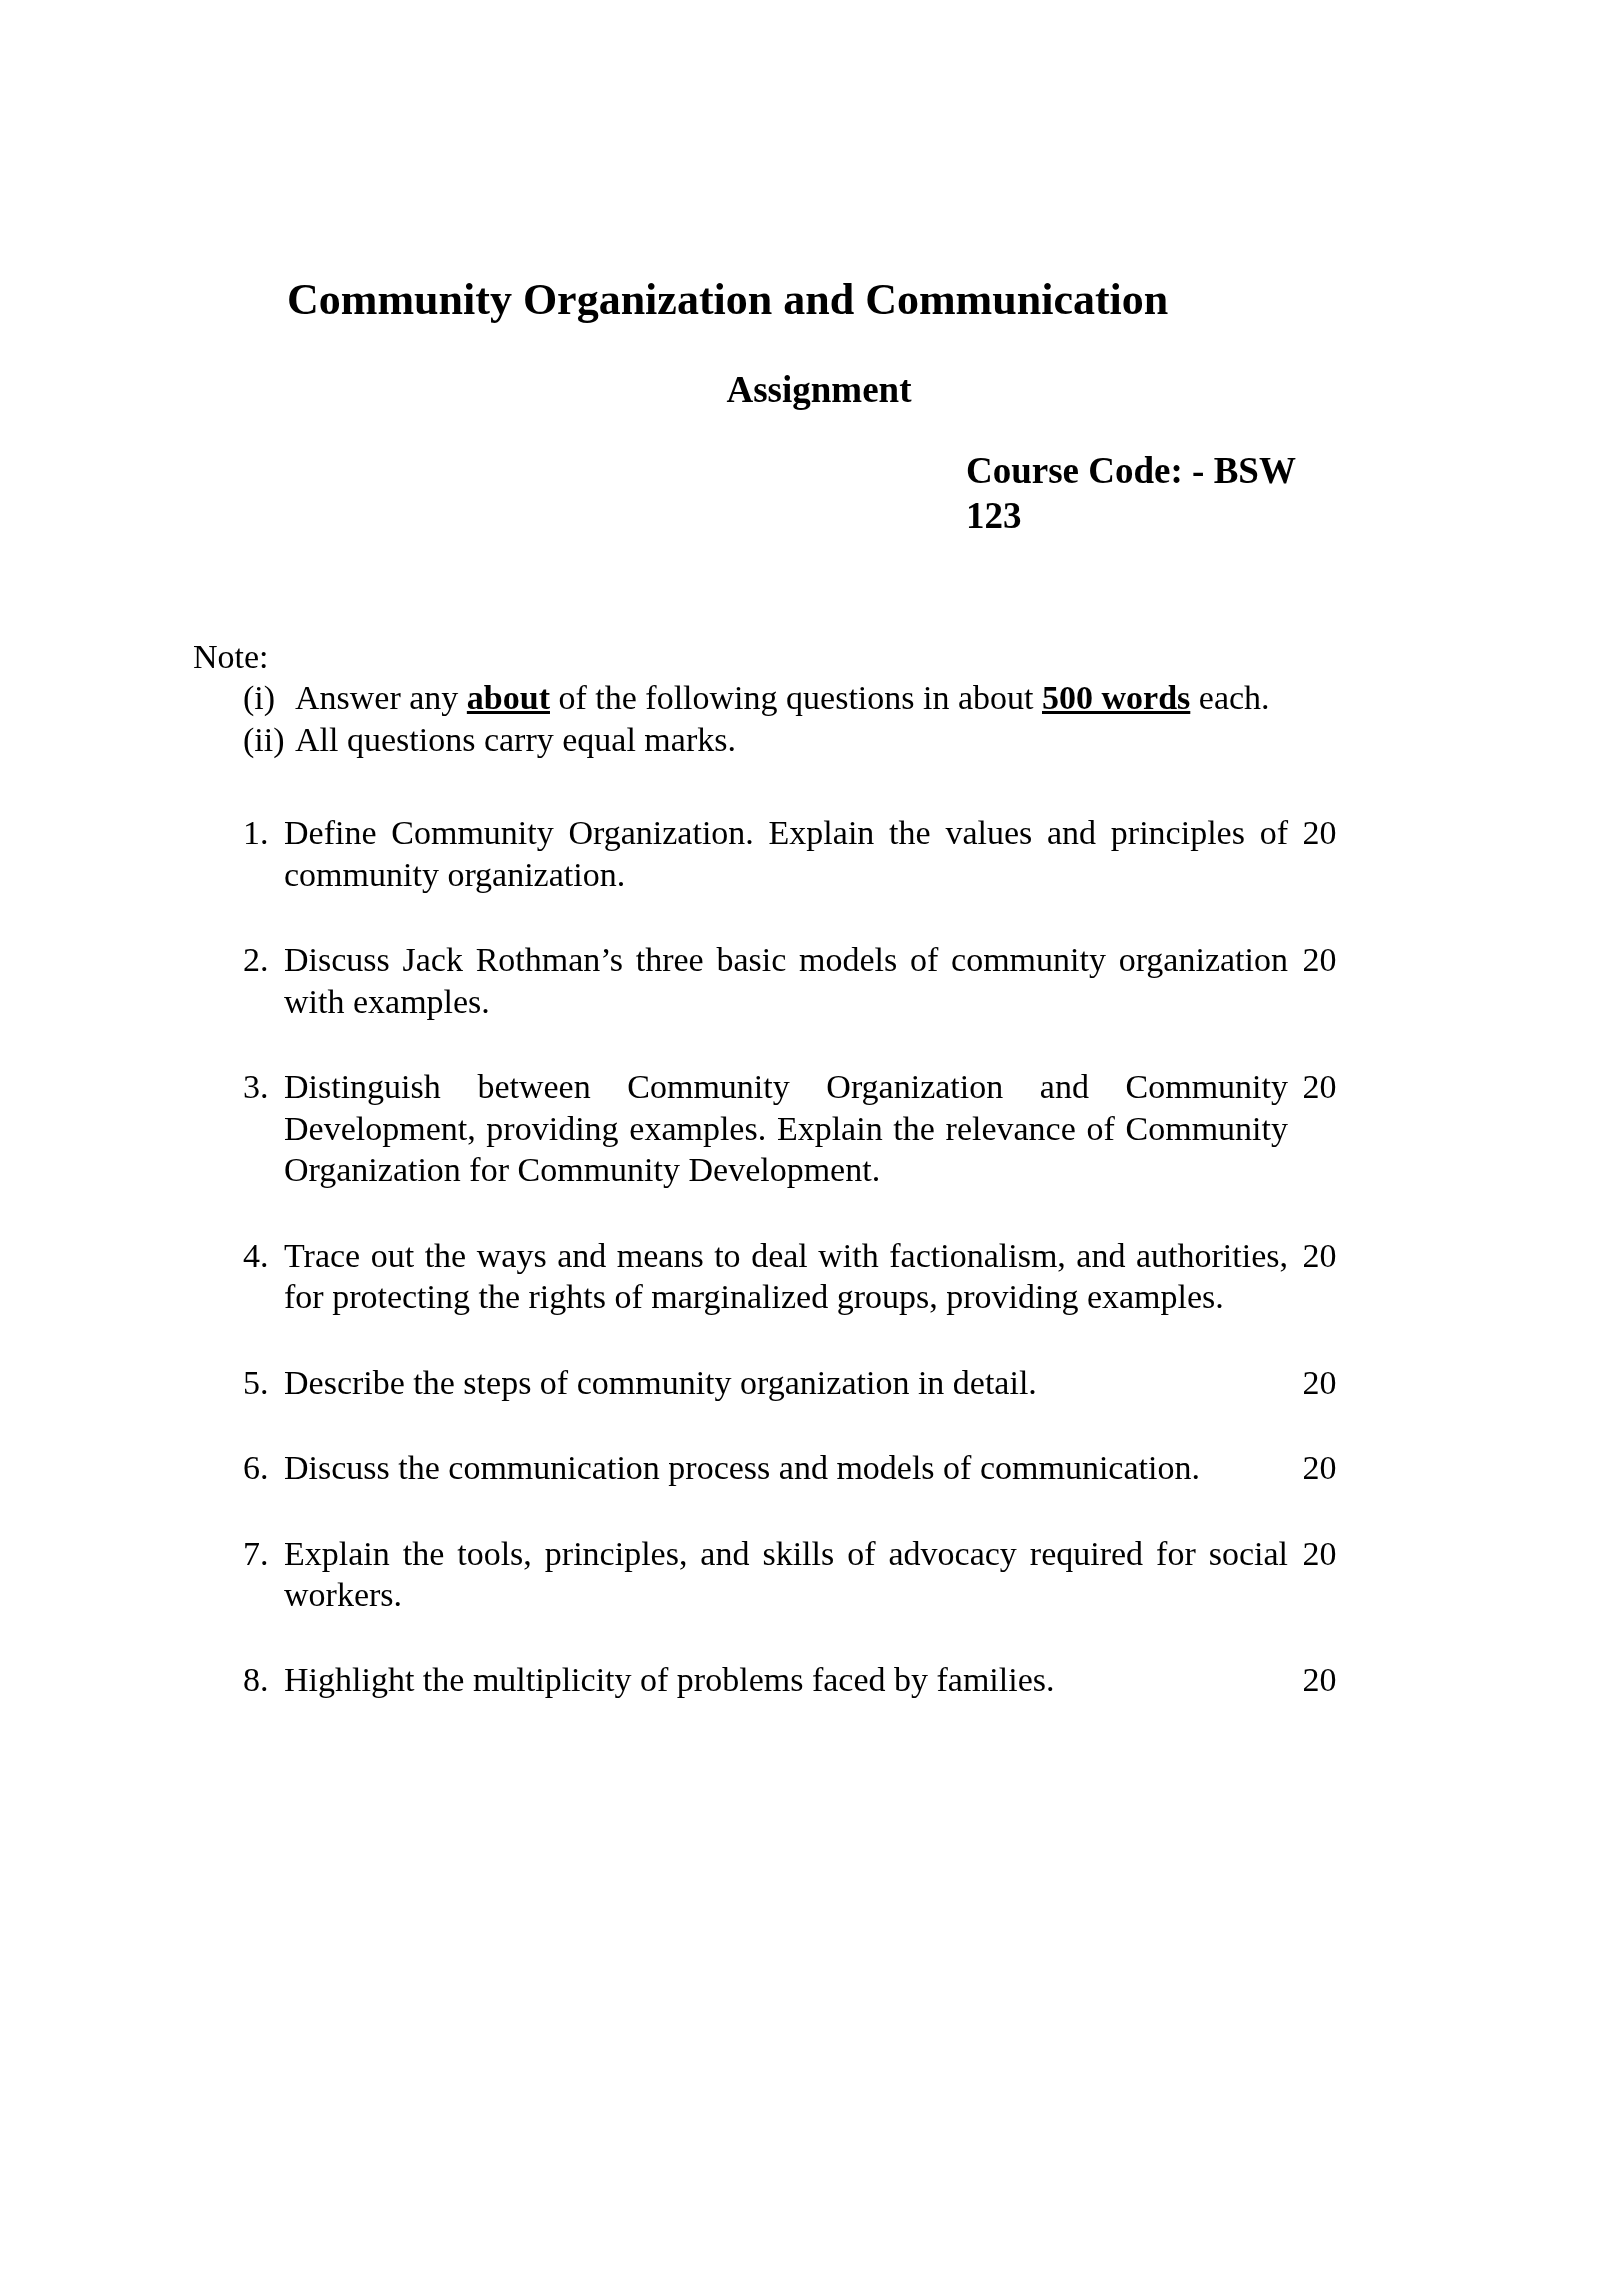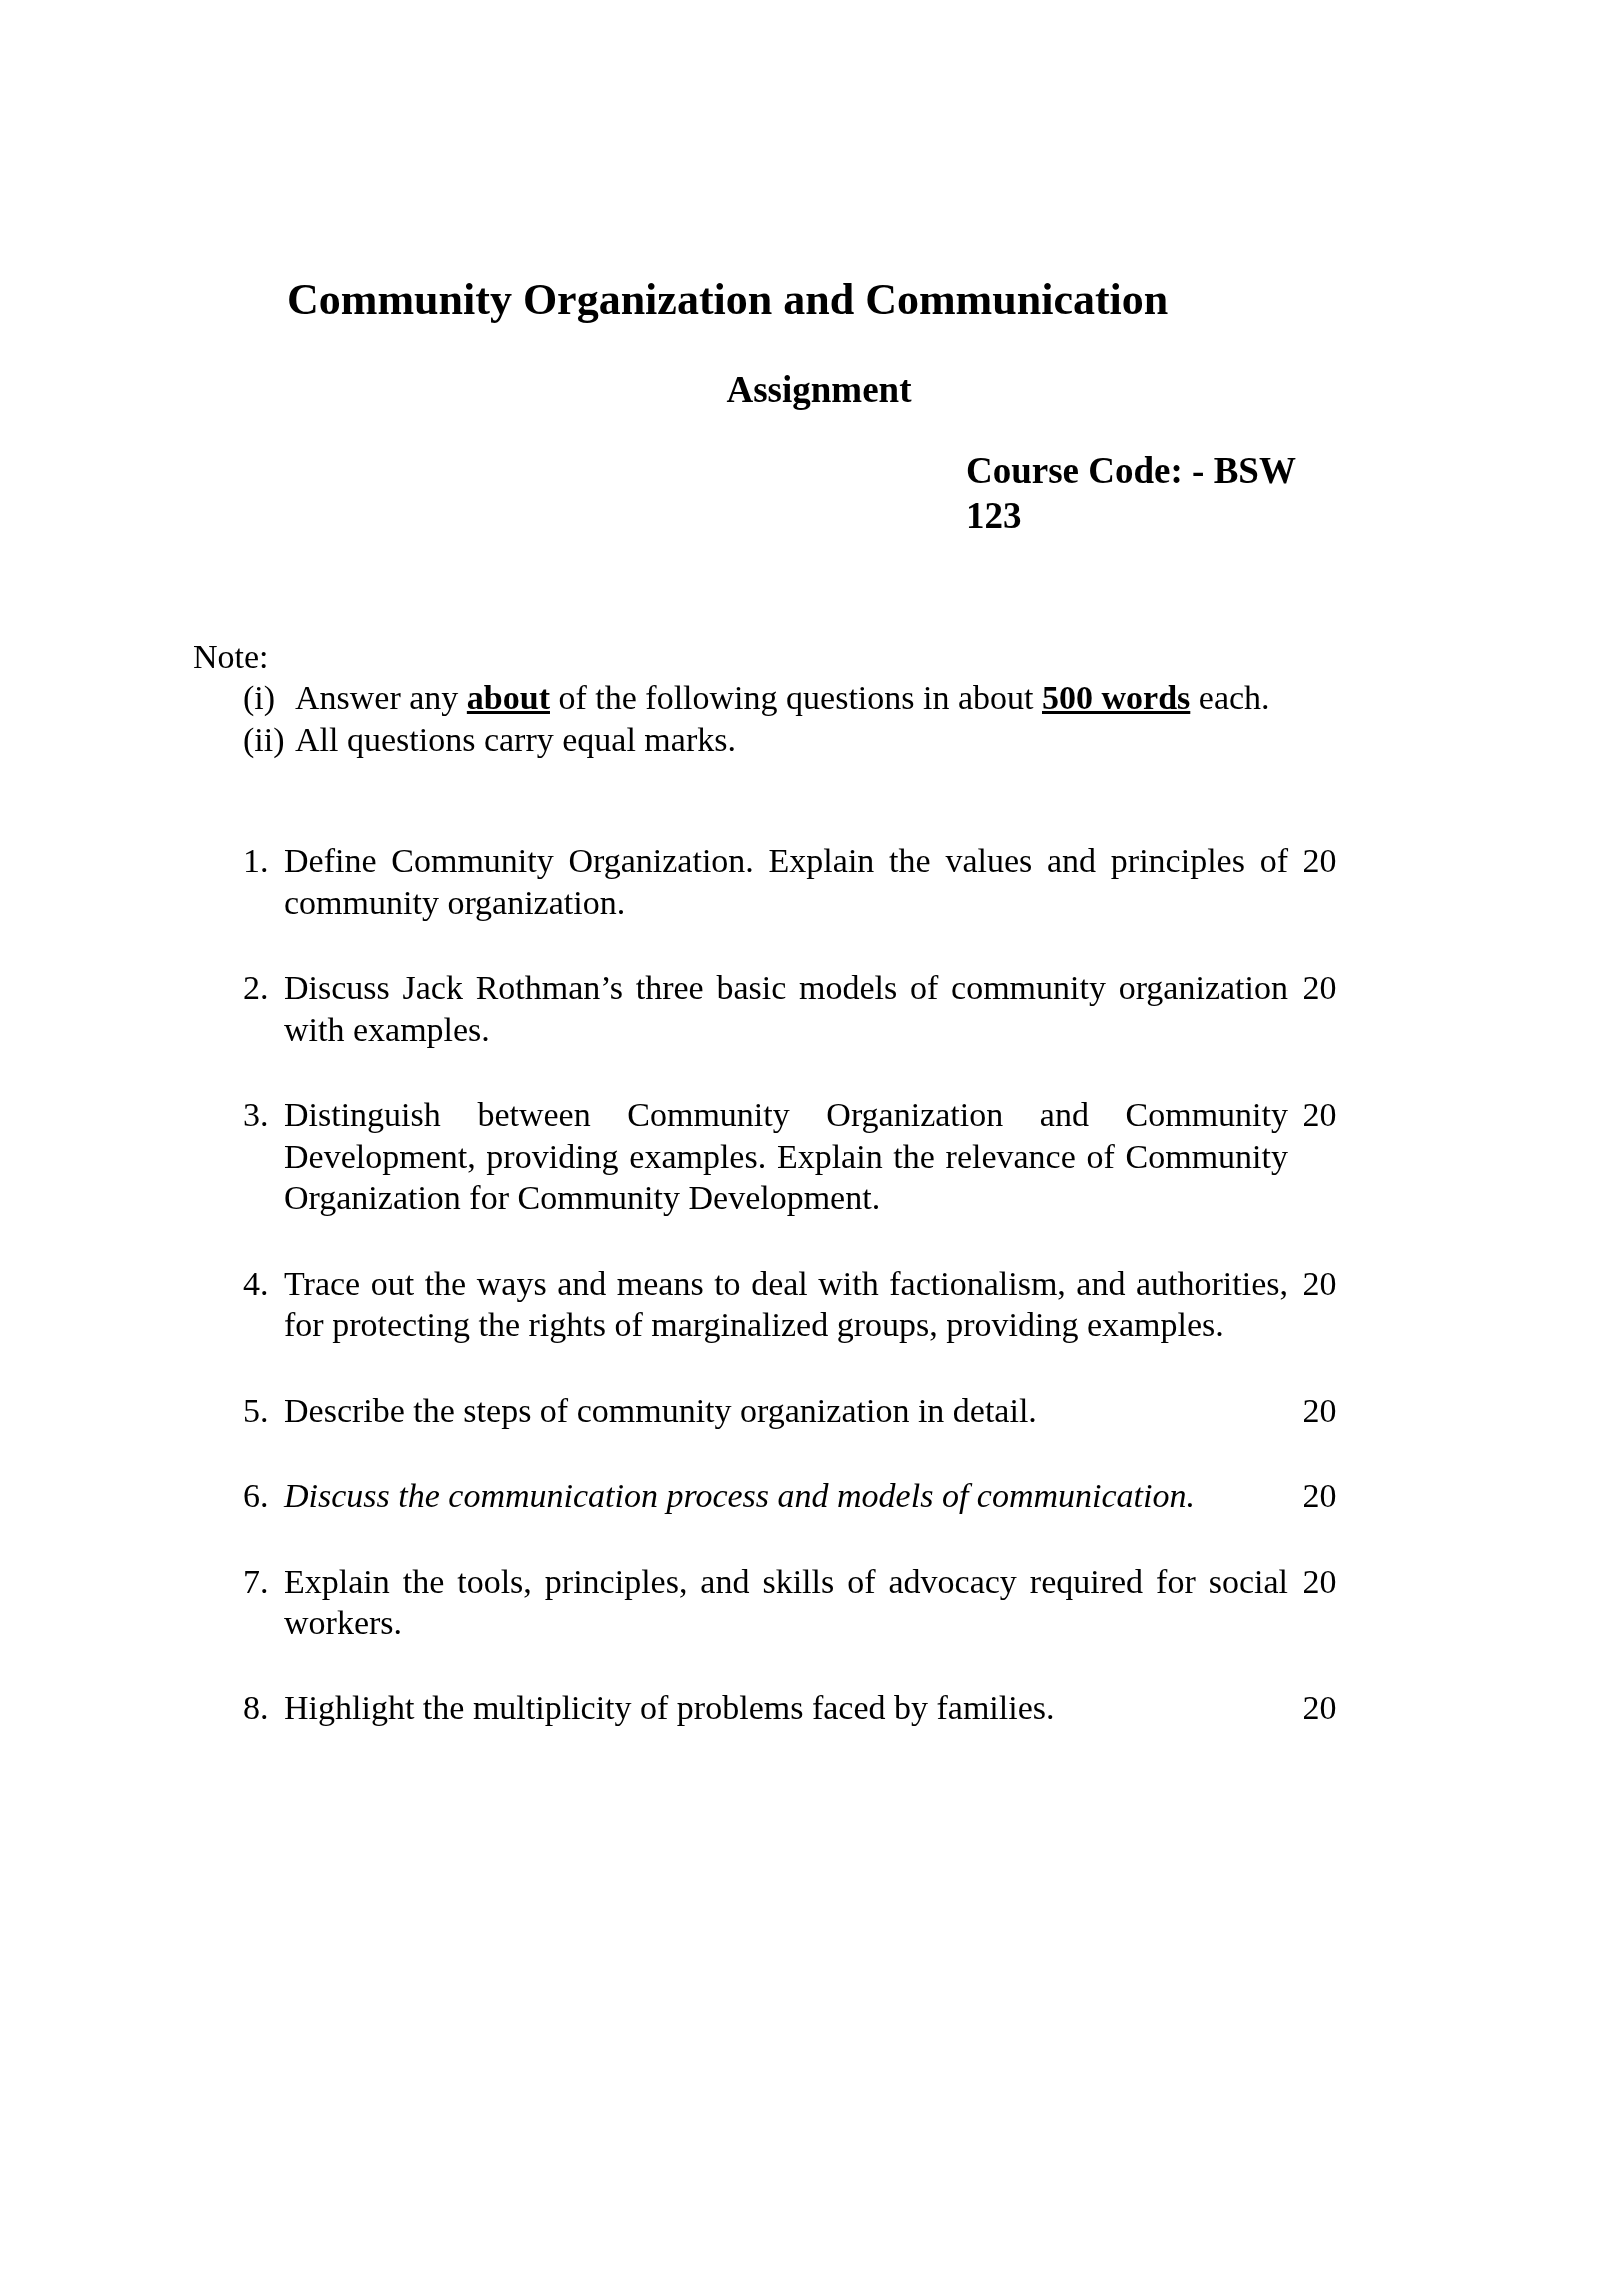--- a/index.html
+++ b/index.html
@@ -35,21 +35,21 @@
     padding-left: 94px;
     line-height: 1.2;
   }
   .meta {
     font-size: 37px;
     font-weight: bold;
     line-height: 1.2;
     margin: 0 0 98px 773px;
   }
   .note-section {
-    margin: 0 0 80px 0;
+    margin: 0 0 52px 0;
   }
   .note-label {
     margin: 0;
   }
   .note-item {
     display: flex;
     margin-left: 50px;
     align-items: flex-start;
   }
   .note-marker {
@@ -73,21 +73,20 @@
   .q-num {
     flex: 0 0 41px;
   }
   .q-text {
     flex: 1;
     text-align: justify;
   }
   .q-text.indent2 {
     padding-left: 33px;
     text-indent: -33px;
-    font-style: italic;
   }
   .q-marks {
     flex: 0 0 63px;
     text-align: center;
   }
 </style>
 </head>
 <body>
 
 <div class="page">

